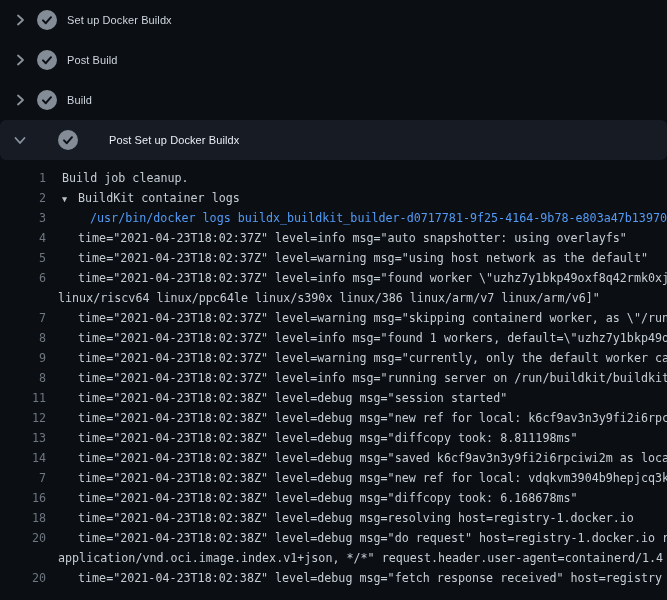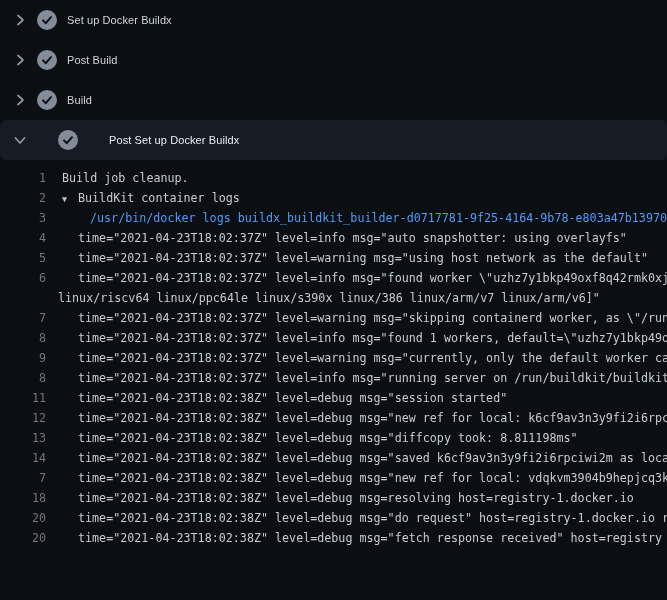--- a/index.html
+++ b/index.html
@@ -169,31 +169,39 @@
   <div class="line child">
     <span class="num">14</span>
     <span class="ltext"><span class="txt">time="2021-04-23T18:02:38Z" level=debug msg="saved k6cf9av3n3y9fi2i6rpciwi2m as loca</span></span>
   </div>
 
   <div class="line child">
     <span class="num">7</span>
     <span class="ltext"><span class="txt">time="2021-04-23T18:02:38Z" level=debug msg="new ref for local: vdqkvm3904b9hepjcq3k</span></span>
   </div>
 
+  <div class="line child">
+    <span class="num">16</span>
+    <span class="ltext"><span class="txt">time="2021-04-23T18:02:38Z" level=debug msg="diffcopy took: 6.168678ms"</span></span>
+  </div>
 
 
   <div class="line child">
     <span class="num">18</span>
     <span class="ltext"><span class="txt">time="2021-04-23T18:02:38Z" level=debug msg=resolving host=registry-1.docker.io</span></span>
   </div>
 
   <div class="line child">
     <span class="num">20</span>
     <span class="ltext"><span class="txt">time="2021-04-23T18:02:38Z" level=debug msg="do request" host=registry-1.docker.io r</span></span>
   </div>
 
+  <div class="line cont">
+    <span class="num"></span>
+    <span class="ltext"><span class="txt">application/vnd.oci.image.index.v1+json, */*" request.header.user-agent=containerd/1.4</span></span>
+  </div>
 
   <div class="line child">
     <span class="num">20</span>
     <span class="ltext"><span class="txt">time="2021-04-23T18:02:38Z" level=debug msg="fetch response received" host=registry</span></span>
   </div>
 </div>
 </div>
 
 </body></html>

